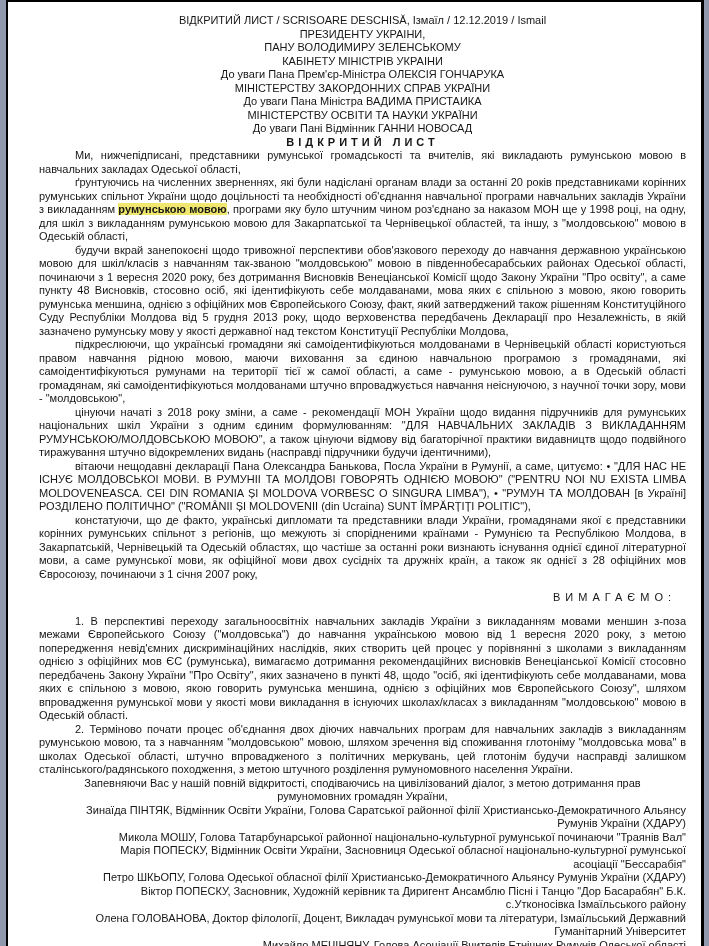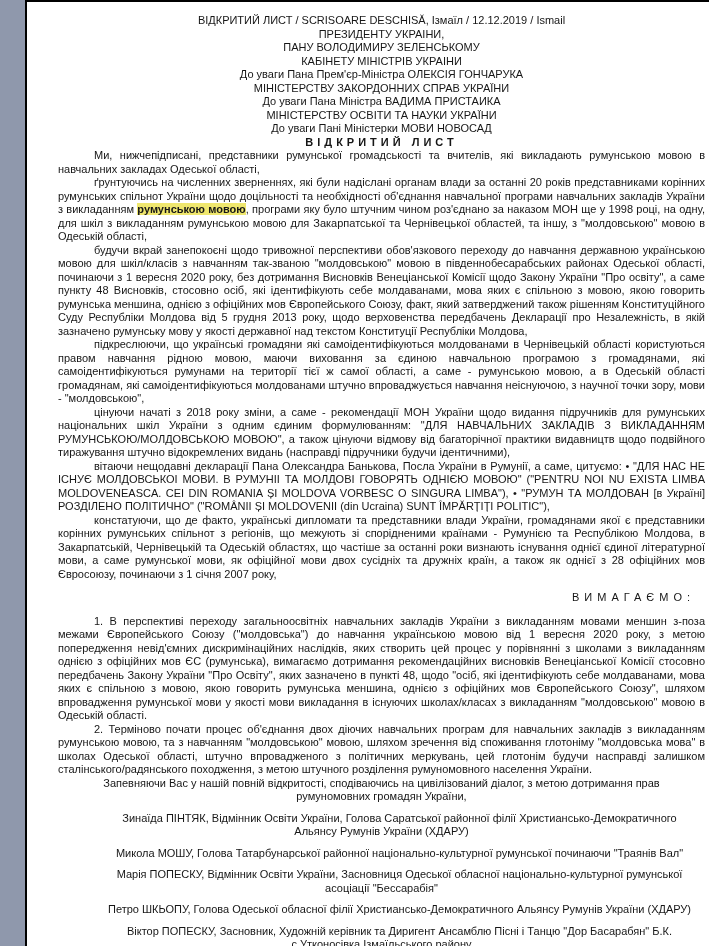--- a/index.html
+++ b/index.html
@@ -6,21 +6,20 @@
   body {
     width: 709px; height: 946px;
     background: #8f98ac;
     font-family: "Liberation Sans", "DejaVu Sans", sans-serif;
     overflow: hidden;
   }
   .outer {
     width: 709px; height: 946px;
     background: #8f98ac;
     box-sizing: border-box;
-    padding-left: 19px;
   }
   .page {
     box-sizing: border-box;
     margin-left: 6px;
     margin-right: 5px;
     width: 698px;
     height: 946px;
     background: #ffffff;
     border-top: 2px solid #000000;
     border-left: 2px solid #000000;
@@ -50,22 +49,22 @@
   .demands-heading {
     text-align: right;
     letter-spacing: 5px;
     margin: 10px;
   }
   .closing {
     margin: 0;
     text-align: center;
   }
   p.sig {
-    margin: 8px;
-    text-align: center;
+    margin: 0;
+    text-align: right;
     text-indent: 36px;
   }
   .hl {
     background: #efe76e; 
     font-weight: 700;
   }
 </style>
 </head>
 <body>
 
@@ -74,21 +73,21 @@
     <div class="content">
 
       <div class="hline">ВІДКРИТИЙ ЛИСТ / SCRISOARE DESCHISĂ, Ізмаїл / 12.12.2019 / Ismail</div>
       <div class="hline">ПРЕЗИДЕНТУ УКРАІНИ,</div>
       <div class="hline">ПАНУ ВОЛОДИМИРУ ЗЕЛЕНСЬКОМУ</div>
       <div class="hline">КАБІНЕТУ МІНІСТРІВ УКРАІНИ</div>
       <div class="hline">До уваги Пана Прем'єр-Міністра ОЛЕКСІЯ ГОНЧАРУКА</div>
       <div class="hline">МІНІСТЕРСТВУ ЗАКОРДОННИХ СПРАВ УКРАЇНИ</div>
       <div class="hline">До уваги Пана Міністра ВАДИМА ПРИСТАИКА</div>
       <div class="hline">МІНІСТЕРСТВУ ОСВІТИ ТА НАУКИ УКРАЇНИ</div>
-      <div class="hline">До уваги Пані Міністерки МОВИ НОВОСАД</div>
+      <div class="hline">До уваги Пані Відмінник ГАННИ НОВОСАД</div>
 
       <div class="letter-title">ВІДКРИТИЙ ЛИСТ</div>
 
       <p class="body-par">Ми, нижчепідписані, представники румунської громадськості та вчителів, які викладають румунською мовою в навчальних закладах Одеської області,</p>
 
       <p class="body-par"><span>ґрунтуючись на численних зверненнях, які були надіслані органам влади за останні 20 років представниками корінних румунських спільнот України щодо доцільності та необхідності об'єднання навчальної програми навчальних закладів України з викладанням </span><span class="hl">румунською мовою</span><span>, програми яку було штучним чином роз'єднано за наказом МОН ще у 1998 році, на одну, для шкіл з викладанням румунською мовою для Закарпатської та Чернівецької областей, та іншу, з "молдовською" мовою в Одеській області,</span></p>
 
       <p class="body-par">будучи вкрай занепокоєні щодо тривожної перспективи обов'язкового переходу до навчання державною українською мовою для шкіл/класів з навчанням так-званою "молдовською" мовою в південнобесарабських районах Одеської області, починаючи з 1 вересня 2020 року, без дотримання Висновків Венеціанської Комісії щодо Закону України "Про освіту", а саме пункту 48 Висновків, стосовно осіб, які ідентифікують себе молдаванами, мова яких є спільною з мовою, якою говорить румунська меншина, однією з офіційних мов Європейського Союзу, факт, який затверджений також рішенням Конституційного Суду Республіки Молдова від 5 грудня 2013 року, щодо верховенства передбачень Декларації про Незалежність, в якій зазначено румунську мову у якості державної над текстом Конституції Республіки Молдова,</p>
       <p class="body-par">підкреслюючи, що українські громадяни які самоідентифікуються молдованами в Чернівецькій області користуються правом навчання рідною мовою, маючи виховання за єдиною навчальною програмою з громадянами, які самоідентифікуються румунами на території тієї ж самої області, а саме - румунською мовою, а в Одеській області громадянам, які самоідентифікуються молдованами штучно впроваджується навчання неіснуючою, з научної точки зору, мови - "молдовською",</p>
       <p class="body-par">цінуючи начаті з 2018 року зміни, а саме - рекомендації МОН України щодо видання підручників для румунських національних шкіл України з одним єдиним формулюванням: "ДЛЯ НАВЧАЛЬНИХ ЗАКЛАДІВ З ВИКЛАДАННЯМ РУМУНСЬКОЮ/МОЛДОВСЬКОЮ МОВОЮ", а також цінуючи відмову від багаторічної практики видавництв щодо подвійного тиражування штучно відокремлених видань (насправді підручники будучи ідентичними),</p>

